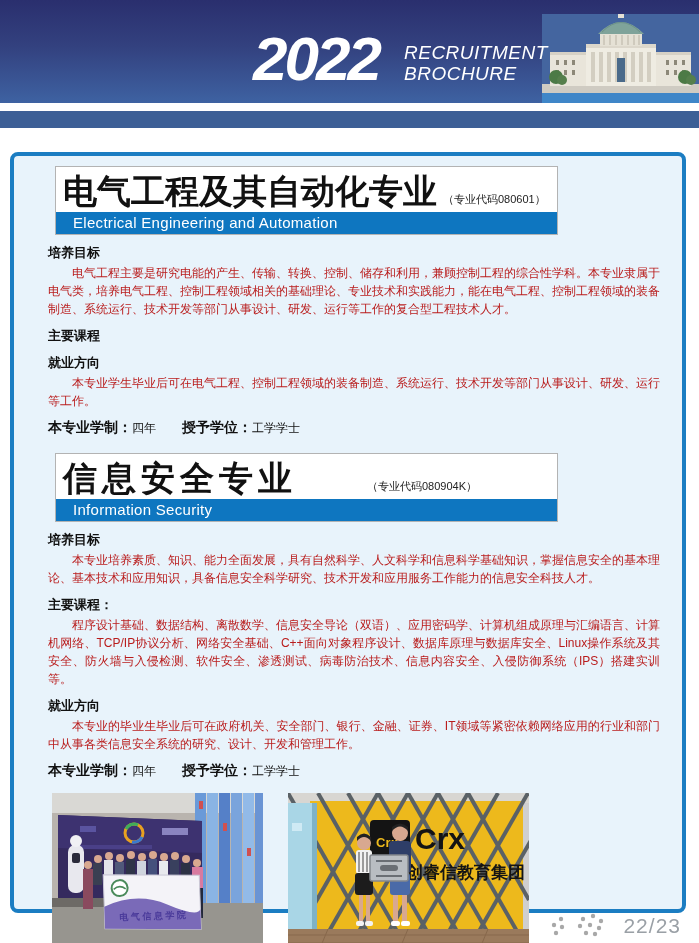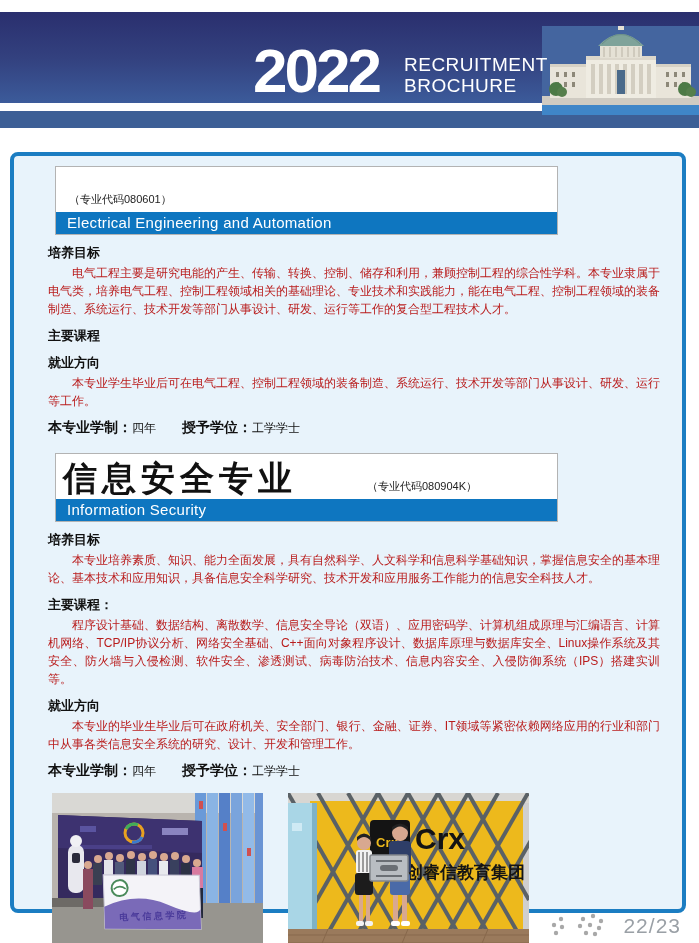--- a/index.html
+++ b/index.html
@@ -1,21 +1,21 @@
 <!DOCTYPE html>
 <html><head>
 <meta charset="utf-8">
 <style>
   html,body{margin:0;padding:0;background:#ffffff;}
   .page{position:relative;width:699px;height:943px;background:#ffffff;overflow:hidden;
         font-family:"Liberation Sans", sans-serif;color:#222;}
 
   
-  .banner{position:absolute;left:0;top:12px;width:699px;height:103px;
-          background:linear-gradient(180deg,#2a2f6e 0%,#33417f 45%,#3e62a2 100%);}
+  .banner{position:absolute;left:0;top:0;width:699px;height:103px;
+          background:linear-gradient(180deg,#2a2f6e 0%,#33417f 45%,#3e62a2 100%);font-style:italic;}
   .banner-year{position:absolute;left:253px;top:28px;font-size:62px;line-height:62px;
                font-weight:800;color:#ffffff;letter-spacing:-3px;z-index:3;}
   .banner-sub{position:absolute;left:404px;top:42px;z-index:3;color:#ffffff;
               font-size:19px;line-height:21px;font-weight:500;letter-spacing:.5px;}
   .building-wrap{position:absolute;right:0;top:14px;width:157px;height:89px;z-index:2;}
   .header-gap{position:absolute;left:0;top:103px;width:699px;height:8px;background:#ffffff;}
   .header-stripe{position:absolute;left:0;top:111px;width:699px;height:17px;background:#3d5f96;}
 
   
   .panel{position:absolute;left:10px;top:152px;width:676px;height:761px;box-sizing:border-box;
@@ -24,21 +24,21 @@
 
   .title-box{box-sizing:border-box;width:503px;margin-left:7px;background:#ffffff;
              border:1px solid #b3b3b3;}
   .title-row{display:flex;align-items:flex-end;height:44px;padding:0 8px 1px 7px;}
   .title-cn{font-size:34px;line-height:40px;font-weight:700;color:#111;white-space:nowrap;}
   .title-box.s2 .title-cn{letter-spacing:5px;}
   .title-code{font-size:11px;color:#222;margin-bottom:4px;white-space:nowrap;}
   .title-box.s1 .title-code{margin-left:6px;}
   .title-box.s2 .title-code{margin-left:70px;}
   .title-bar{height:22px;background:#0e76c0;color:#ffffff;font-size:15px;
-             line-height:22px;padding-left:11px;letter-spacing:.3px;}
+             line-height:22px;padding-left:17px;letter-spacing:.3px;}
 
   .h-sec{font-size:13px;font-weight:700;color:#111;margin:9px 0 2px 0;}
   .para{font-size:12px;line-height:18px;color:#b91c1c;margin:0;text-indent:2em;text-align:justify;}
   .meta-line{margin-top:9px;font-size:12px;color:#111;}
   .meta-label{font-size:14px;font-weight:700;margin-top:27px;}
   .meta-value{font-size:12px;margin-right:26px;text-align:right;}
 
   .sec2{margin-top:16px;}
 
   
@@ -124,20 +124,21 @@
     </div>
   </div>
   <div class="header-gap"></div>
   <div class="header-stripe"></div>
 
   <div class="panel">
 
     <div class="section sec1">
       <div class="title-box s1">
         <div class="title-row">
+          <span class="title-cn">电气工程及其自动化专业</span>
           <span class="title-code">（专业代码080601）</span>
         </div>
         <div class="title-bar">Electrical Engineering and Automation</div>
       </div>
 
       <div class="h-sec">培养目标</div>
       <p class="para">电气工程主要是研究电能的产生、传输、转换、控制、储存和利用，兼顾控制工程的综合性学科。本专业隶属于电气类，培养电气工程、控制工程领域相关的基础理论、专业技术和实践能力，能在电气工程、控制工程领域的装备制造、系统运行、技术开发等部门从事设计、研发、运行等工作的复合型工程技术人才。</p>
 
       <div class="h-sec">主要课程</div>
 

